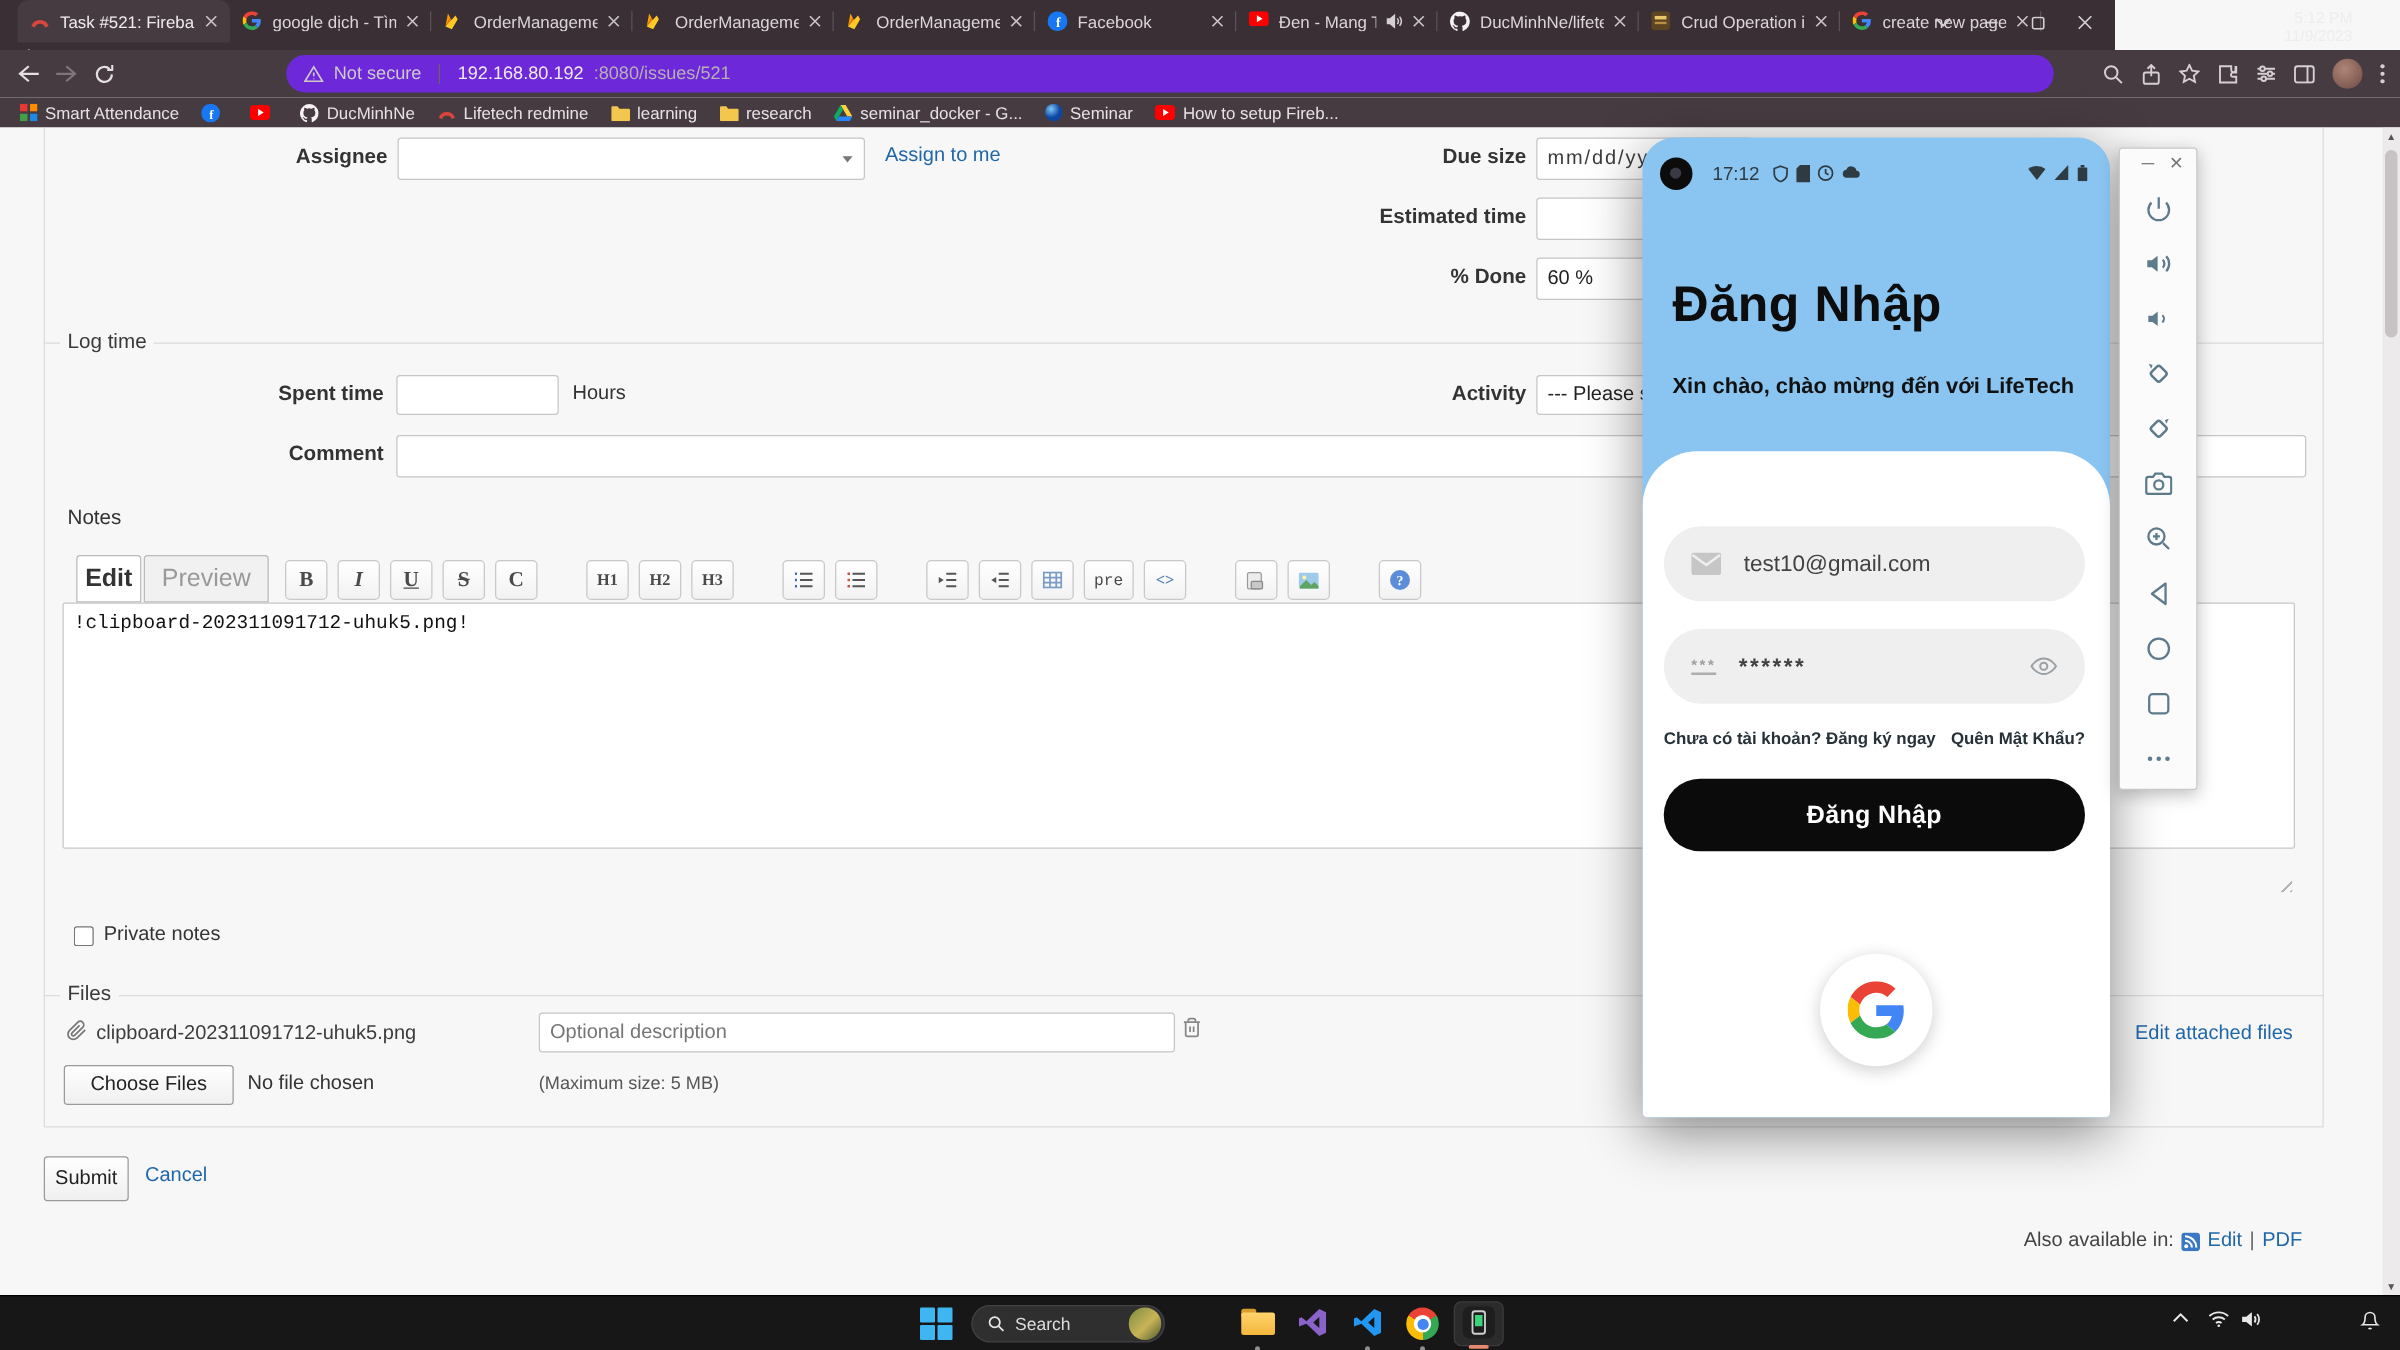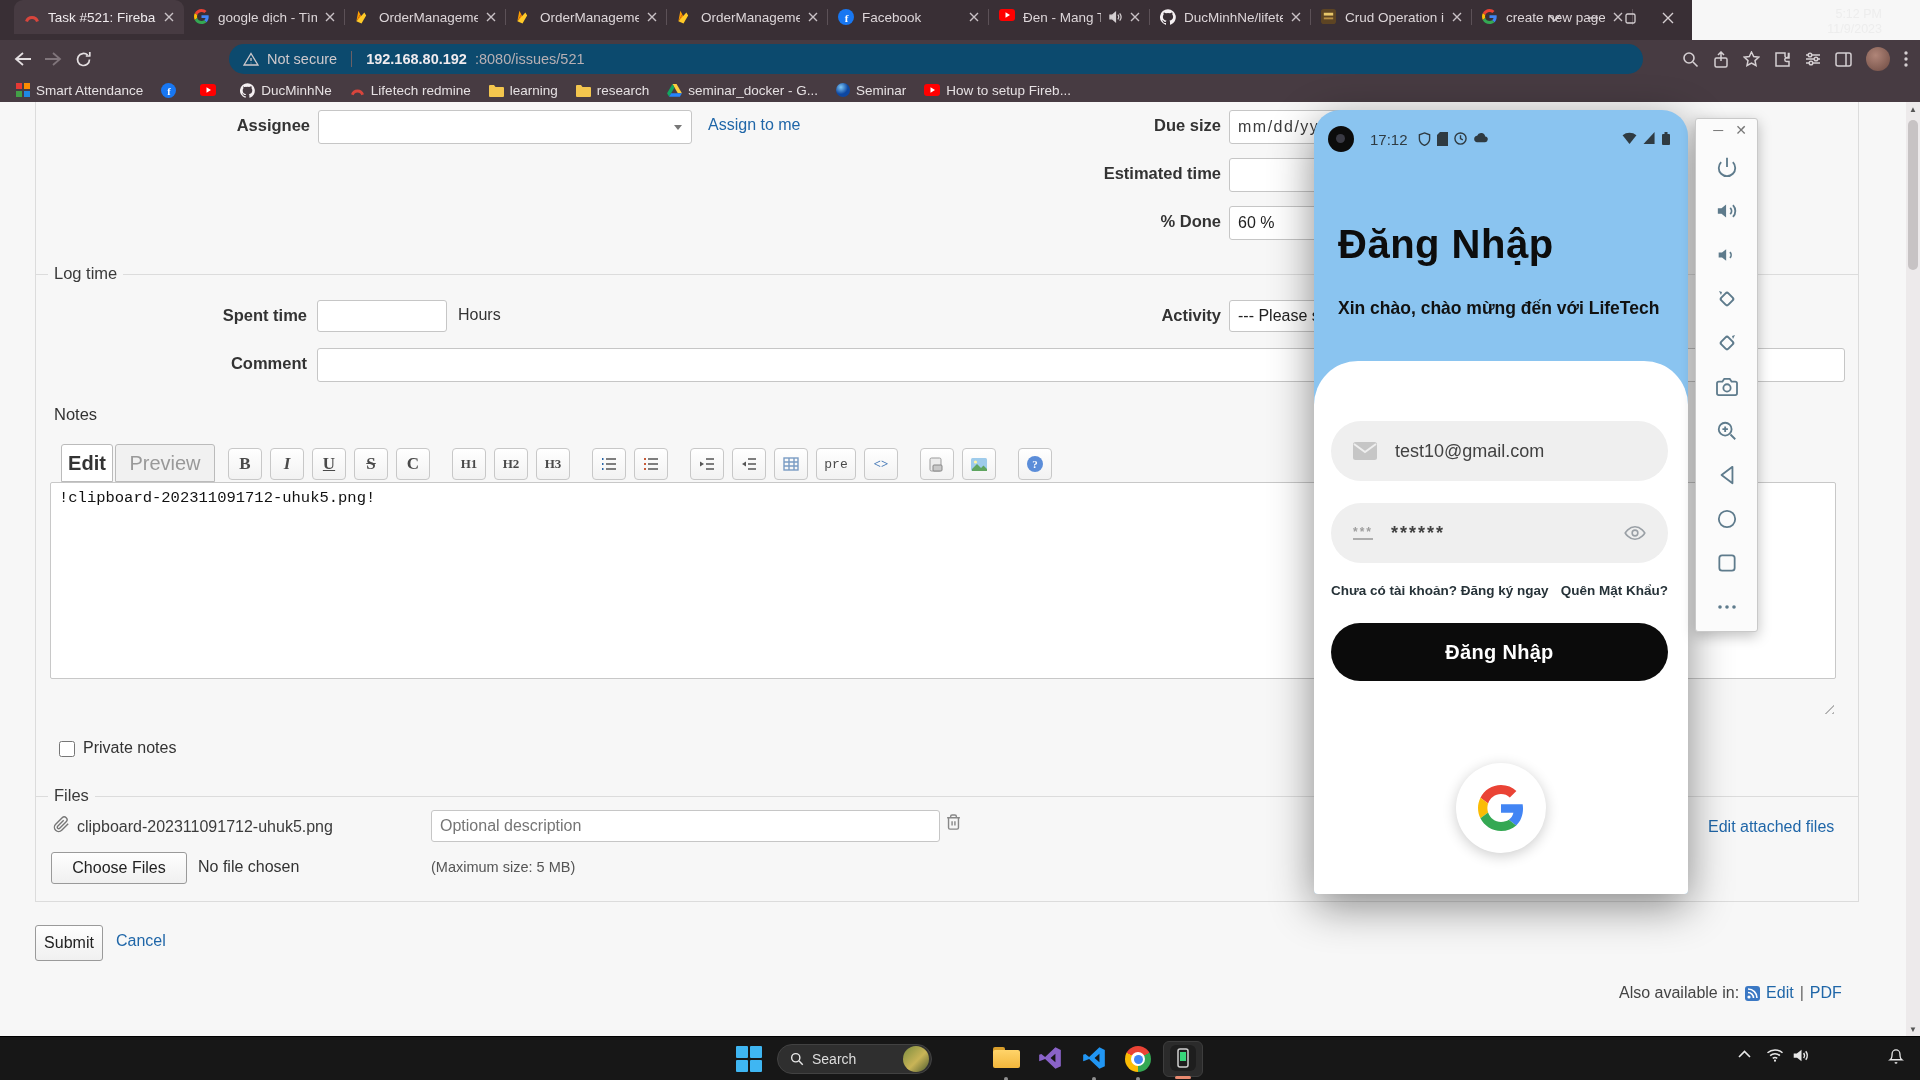--- a/index.html
+++ b/index.html
@@ -14,23 +14,23 @@
   .tab.active{background:#473B42;color:#F0EBEE;}
   .tab .ttl{flex:1;white-space:nowrap;overflow:hidden;}
   .tab .fav{flex:0 0 16px;height:16px;}
   .tab .tx{flex:0 0 12px;color:#C9C2C6;}
   .tab:not(.active)::after{content:"";position:absolute;right:0;top:9px;height:16px;width:1px;background:#5C5157;}
   .newtab{margin:0 0 8px 10px;color:#D5CFD2;font-size:20px;width:26px;height:26px;display:flex;align-items:center;justify-content:center;}
   .wctrls{position:absolute;right:0;top:0;height:36px;display:flex;align-items:center;gap:26px;padding-right:18px;color:#D5CFD2;}
   .toolbar{position:absolute;left:0;top:40px;width:1920px;height:38px;background:#473B42;display:flex;align-items:center;}
   .navbtn{width:30px;height:30px;display:flex;align-items:center;justify-content:center;color:#E4DFE1;font-size:19px;}
   .navbtn.dim{color:#80757B;}
-  .omnibox{position:absolute;left:229px;top:4px;width:1414px;height:30px;border-radius:15px;background:#0c4a6e;display:flex;align-items:center;padding:0 14px;color:#CFC9CC;font-size:14.5px;gap:8px;}
+  .omnibox{position:absolute;left:229px;top:4px;width:1414px;height:30px;border-radius:15px;background:#6d28d9;display:flex;align-items:center;padding:0 14px;color:#CFC9CC;font-size:14.5px;gap:8px;}
   .omnidiv{width:1px;height:16px;background:#6B6066;margin:0 6px;}
-  .urlhost{color:#F0EBEE;font-weight:700;}
+  .urlhost{color:#F0EBEE;font-weight:400;}
   .urlrest{color:#B8B0B4;}
   .tbicons{position:absolute;right:0;top:0;height:38px;display:flex;align-items:center;gap:14px;padding-right:12px;color:#D5CFD2;}
   .avatar{width:24px;height:24px;border-radius:50%;background:radial-gradient(circle at 40% 35%,#B08578,#6D4A42);}
   .bookbar{position:absolute;left:0;top:78px;width:1920px;height:24px;background:#473B42;display:flex;align-items:center;gap:18px;padding-left:16px;color:#E6E1E3;font-size:13.5px;}
   .bm{display:flex;align-items:center;gap:6px;white-space:nowrap;}
 
   
   .page{position:absolute;left:0;top:102px;width:1920px;height:934px;background:#F7F7F7;overflow:hidden;}
   .formbox{position:absolute;left:35px;top:-20px;width:1824px;height:820px;border:1px solid #DCDCDC;}
   .lbl{position:absolute;font-size:16.5px;font-weight:700;color:#333;text-align:right;white-space:nowrap;}
@@ -39,21 +39,21 @@
   .inp{position:absolute;background:#fff;border:1px solid #C6C6C6;border-radius:3px;font:16px "Liberation Sans",sans-serif;padding:0 8px;color:#222;}
   .sel{position:absolute;background:#fff;border:1px solid #C6C6C6;border-radius:3px;display:flex;align-items:center;padding:0 24px 0 8px;font-size:16px;color:#222;overflow:hidden;white-space:nowrap;}
   .sel .chev{position:absolute;right:9px;top:50%;margin-top:-2px;width:0;height:0;border:4px solid transparent;border-top:5px solid #777;}
   .lnk{position:absolute;color:#1F66A8;font-size:16px;white-space:nowrap;cursor:pointer;}
   .txt{position:absolute;font-size:16px;color:#333;white-space:nowrap;}
   .jstab{position:absolute;height:38px;display:flex;align-items:center;justify-content:center;font-size:20px;border:1px solid #BBB;border-radius:3px 3px 0 0;}
   .jstab.on{background:#fff;font-weight:700;color:#333;}
   .jstab.off{background:#F1F1F1;color:#999;}
   .jsbar{position:absolute;left:228px;top:346px;display:flex;align-items:center;}
   .jsbtn{width:34px;height:32px;margin-right:8px;background:linear-gradient(#fff,#F2F2F2);border:1px solid #C8C8C8;border-radius:4px;display:flex;align-items:center;justify-content:center;font-family:"Liberation Serif",serif;font-weight:700;color:#4a4a4a;font-size:17px;}
-  .jsbtn.gap{margin-left:14px;}
+  .jsbtn.gap{margin-left:31px;}
   .jsbtn.small{font-size:13px;}
   .notesta{position:absolute;left:50px;top:380px;width:1786px;height:197px;background:#fff;border:1px solid #C8C8C8;border-radius:2px;resize:none;font:15.5px "Liberation Mono","DejaVu Sans Mono",monospace;color:#111;padding:6px 8px;}
   .grip{position:absolute;left:1822px;top:600px;width:12px;height:12px;background:repeating-linear-gradient(135deg,#B5B5B5 0 1.5px,transparent 1.5px 5px);clip-path:polygon(100% 0,100% 100%,0 100%);}
   .chk{position:absolute;left:55px;top:636px;width:16px;height:16px;border:1px solid #8a8a8a;border-radius:2px;background:#fff;}
   .btn{position:absolute;background:linear-gradient(#FEFEFE,#F0F0F0);border:1px solid #9a9a9a;border-radius:3px;font-size:16px;color:#222;display:flex;align-items:center;justify-content:center;}
   .footrow{position:absolute;left:1619px;top:882px;display:flex;align-items:center;gap:6px;font-size:16px;color:#444;}
   .scroll{position:absolute;right:0;top:0;width:14px;height:934px;background:#EDEAEB;}
   .scroll .thumb{position:absolute;left:2px;top:18px;width:10px;height:150px;background:#C7C3C4;border-radius:5px;}
   .sarr{position:absolute;left:0;width:14px;height:14px;display:flex;align-items:center;justify-content:center;color:#555;font-size:8px;}
 

